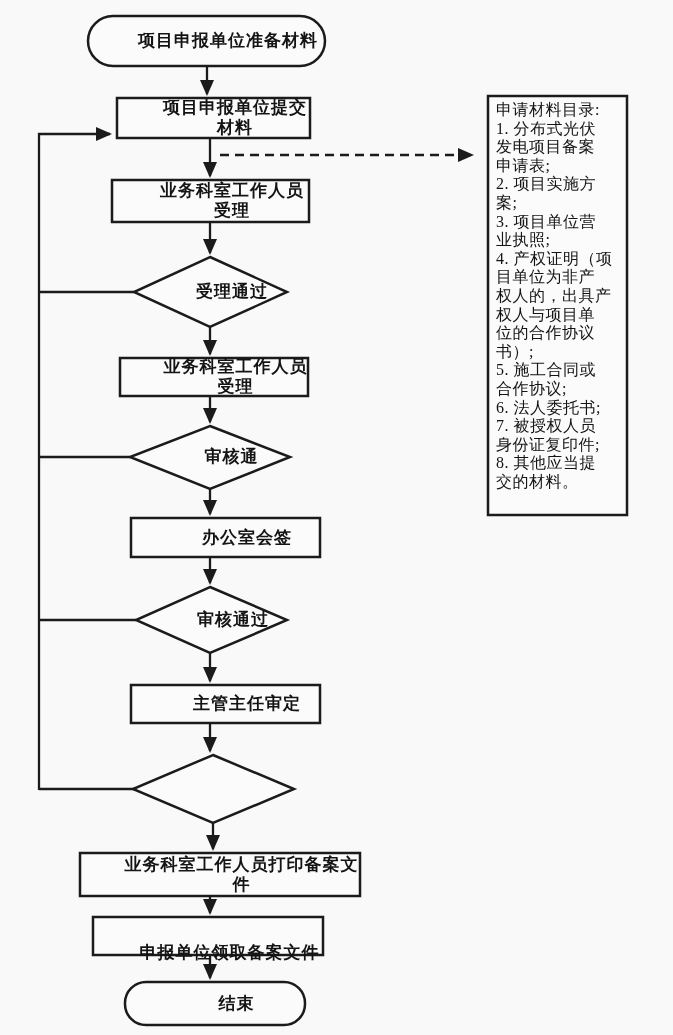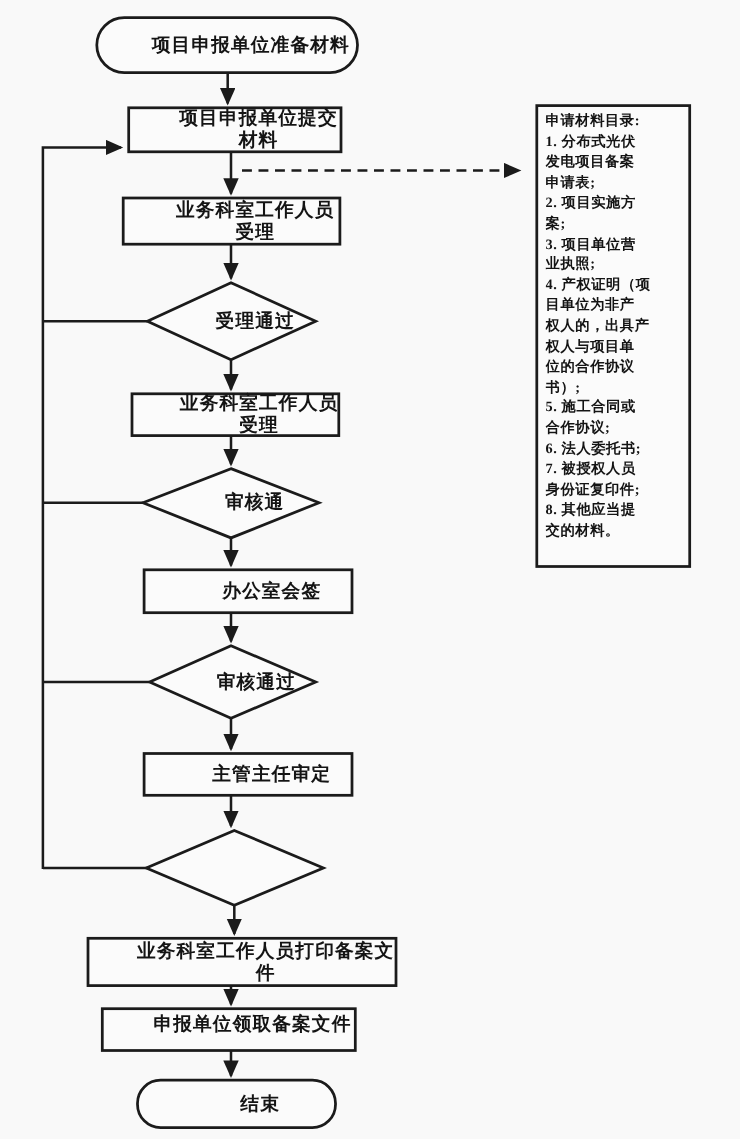--- a/index.html
+++ b/index.html
@@ -30,21 +30,21 @@
     font-size:17px;font-weight:bold;color:var(--text);
     letter-spacing:1px;
     line-height:1.15;
     pointer-events:none;
     padding-left:43px;
   }
   .nlabel.shift-left{padding-right:26px;}
   .panel-text{
     position:absolute;
     left:496px;top:101px;width:131px;height:408px;
-    font-size:13px;font-weight:bold;color:var(--text);
+    font-size:16px;font-weight:normal;color:var(--text);
     line-height:18.6px;
     letter-spacing:0.5px;
     white-space:pre-line;
     overflow:hidden;
   }
 </style>
 </head>
 <body>
 
 <div class="stage">
@@ -105,21 +105,21 @@
 
   <div class="nlabel" style="left:131px;top:518px;width:189px;height:39px">办公室会签</div>
 
   <div class="nlabel" style="left:131px;top:685px;width:189px;height:38px">主管主任审定</div>
 
   <div class="nlabel" style="left:136px;top:592px;width:151px;height:56px">审核通过</div>
 
 
   <div class="nlabel" style="left:80px;top:853px;width:280px;height:43px">业务科室工作人员打印备案文件</div>
 
-  <div class="nlabel" style="left:93px;top:917px;width:230px;height:28px">申报单位领取备案文件</div>
+  <div class="nlabel" style="left:93px;top:939px;width:230px;height:28px">申报单位领取备案文件</div>
 
   <div class="nlabel" style="left:125px;top:982px;width:180px;height:43px">结束</div>
 
   <div class="panel-text">申请材料目录:
 1. 分布式光伏
 发电项目备案
 申请表;
 2. 项目实施方
 案;
 3. 项目单位营

